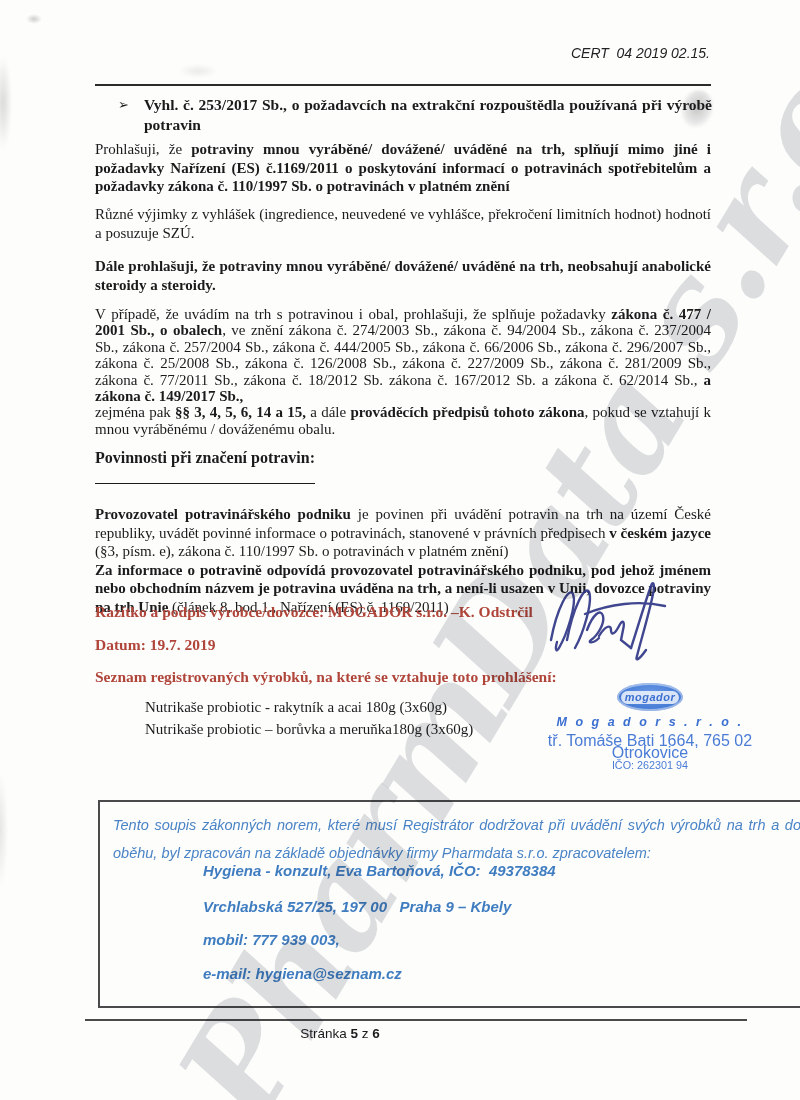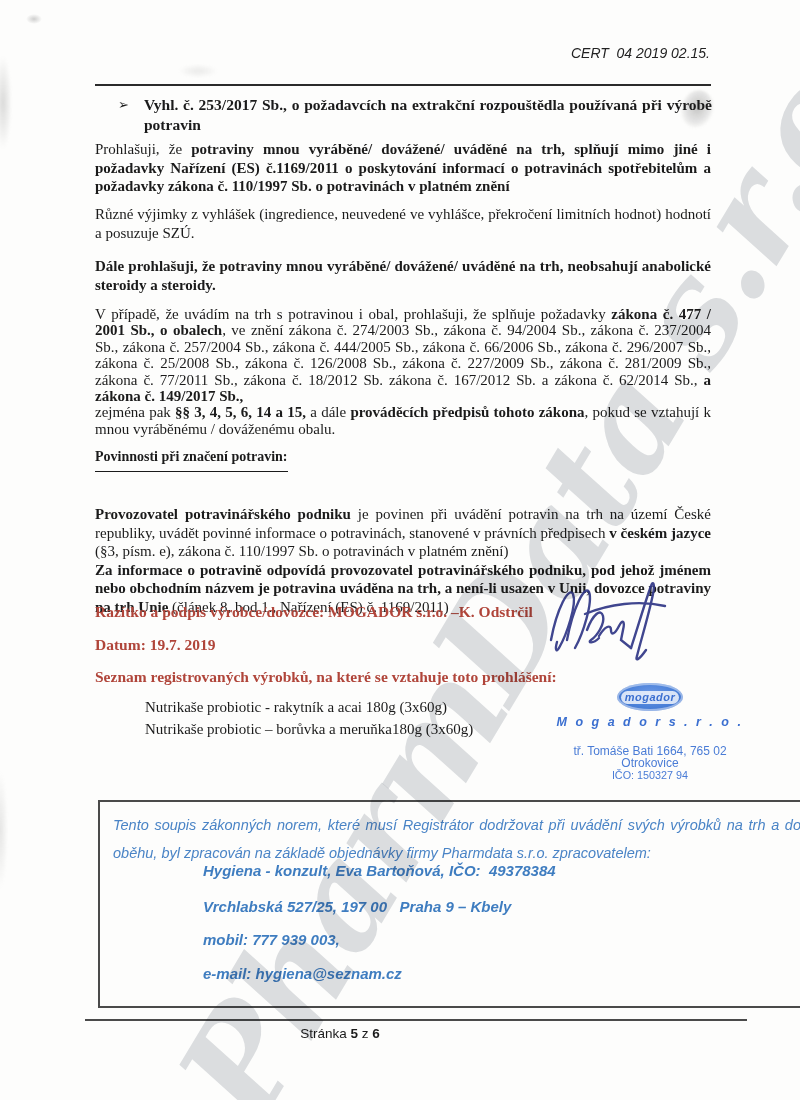--- a/index.html
+++ b/index.html
@@ -40,22 +40,22 @@
   .para{left:95px;width:616px;margin:0;font-size:15px;line-height:17.6px;
         text-align:justify;}
   .b{font-weight:700;}
   .bullet-block{left:118px;top:95px;width:594px;display:flex;gap:10px;}
   .bullet-marker{font-size:13px;line-height:19px;flex:0 0 16px;color:#1b1b1b;}
   .bullet-text{font-weight:700;font-size:15.5px;line-height:19.5px;text-align:justify;}
   .p1{top:140px;line-height:18.5px;}
   .p2{top:205px;line-height:18.5px;}
   .p3{top:257px;line-height:18.5px;font-weight:700;}
   .p4{top:306px;line-height:16.4px;}
-  .heading{left:95px;top:449px;font-size:14px;font-weight:700;
-           border-bottom:1.6px solid #1b1b1b;padding-bottom:6px;}
+  .heading{left:95px;top:449px;font-size:16px;font-weight:700;
+           border-bottom:1.6px solid #1b1b1b;padding-bottom:16px;}
   .p5{top:487px;line-height:18.6px;margin-top:18px;}
 
   
   .redline{left:95px;font-size:15.5px;font-weight:700;color:#b0453a;}
   .red1{top:603px;}
   .red2{top:636px;}
   .red3{top:668px;}
 
   
   .products{left:145px;top:697px;font-size:15px;line-height:21.5px;}
@@ -69,21 +69,21 @@
   .stamp-oval{width:66px;height:28px;margin:0 auto;border-radius:50%;
       background:radial-gradient(ellipse at 50% 40%, #6d9ae6 0%, #4a80d8 55%, #3a6cc9 100%);
       box-shadow:inset 0 0 0 2px rgba(255,255,255,.45);
       display:flex;align-items:center;justify-content:center;
       filter:blur(.3px);}
   .stamp-oval-text{background:rgba(255,255,255,.78);border-radius:7px;
       padding:0 4px;font-size:11px;font-style:italic;font-weight:700;
       color:#3b6fd0;line-height:13px;letter-spacing:.5px;}
   .stamp-company{margin-top:4px;font-size:12.5px;font-weight:700;font-style:italic;
       letter-spacing:2.5px;color:#3b6fd0;}
-  .stamp-addr{margin-top:16px;font-size:12px;color:#4a7cd6;line-height:12px;}
+  .stamp-addr{margin-top:6px;font-size:16px;color:#4a7cd6;line-height:12px;}
   .stamp-ico{font-size:10.8px;color:#4a7cd6;line-height:13px;}
 
   
   .info-box{left:98px;top:800px;width:718px;height:208px;border:2px solid #4a4a4a;
       box-sizing:border-box;font-family:"Liberation Sans", sans-serif;
       font-style:italic;color:#4a84c6;}
   .box-intro{margin:9px 13px 0 13px;font-size:14.5px;line-height:28px;
       text-align:justify;}
   .contact{position:absolute;left:103px;font-size:15px;font-weight:700;
       color:#3f7dc0;}
@@ -144,21 +144,21 @@
       <path d="M42,36 C66,26 96,22 122,28"></path>
     </g>
   </svg>
 
   <div class="z stamp">
     <div class="stamp-oval">
       <span class="stamp-oval-text">mogador</span>
     </div>
     <div class="stamp-company">M o g a d o r s . r . o .</div>
     <div class="stamp-addr">tř. Tomáše Bati 1664, 765 02 Otrokovice</div>
-    <div class="stamp-ico">IČO: 150327 94</div>
+    <div class="stamp-ico">IČO: 262301 94</div>
   </div>
 
   <div class="z info-box">
     <p class="box-intro">Tento soupis zákonných norem, které musí Registrátor dodržovat při uvádění svých výrobků na trh a do oběhu, byl zpracován na základě objednávky firmy Pharmdata s.r.o. zpracovatelem:</p>
     <div class="contact c1">Hygiena - konzult, Eva Bartoňová, IČO:&nbsp; 49378384</div>
     <div class="contact c2">Vrchlabská 527/25, 197 00&nbsp;&nbsp; Praha 9 – Kbely</div>
     <div class="contact c3">mobil: 777 939 003,</div>
     <div class="contact c4">e-mail: hygiena@seznam.cz</div>
   </div>
 

